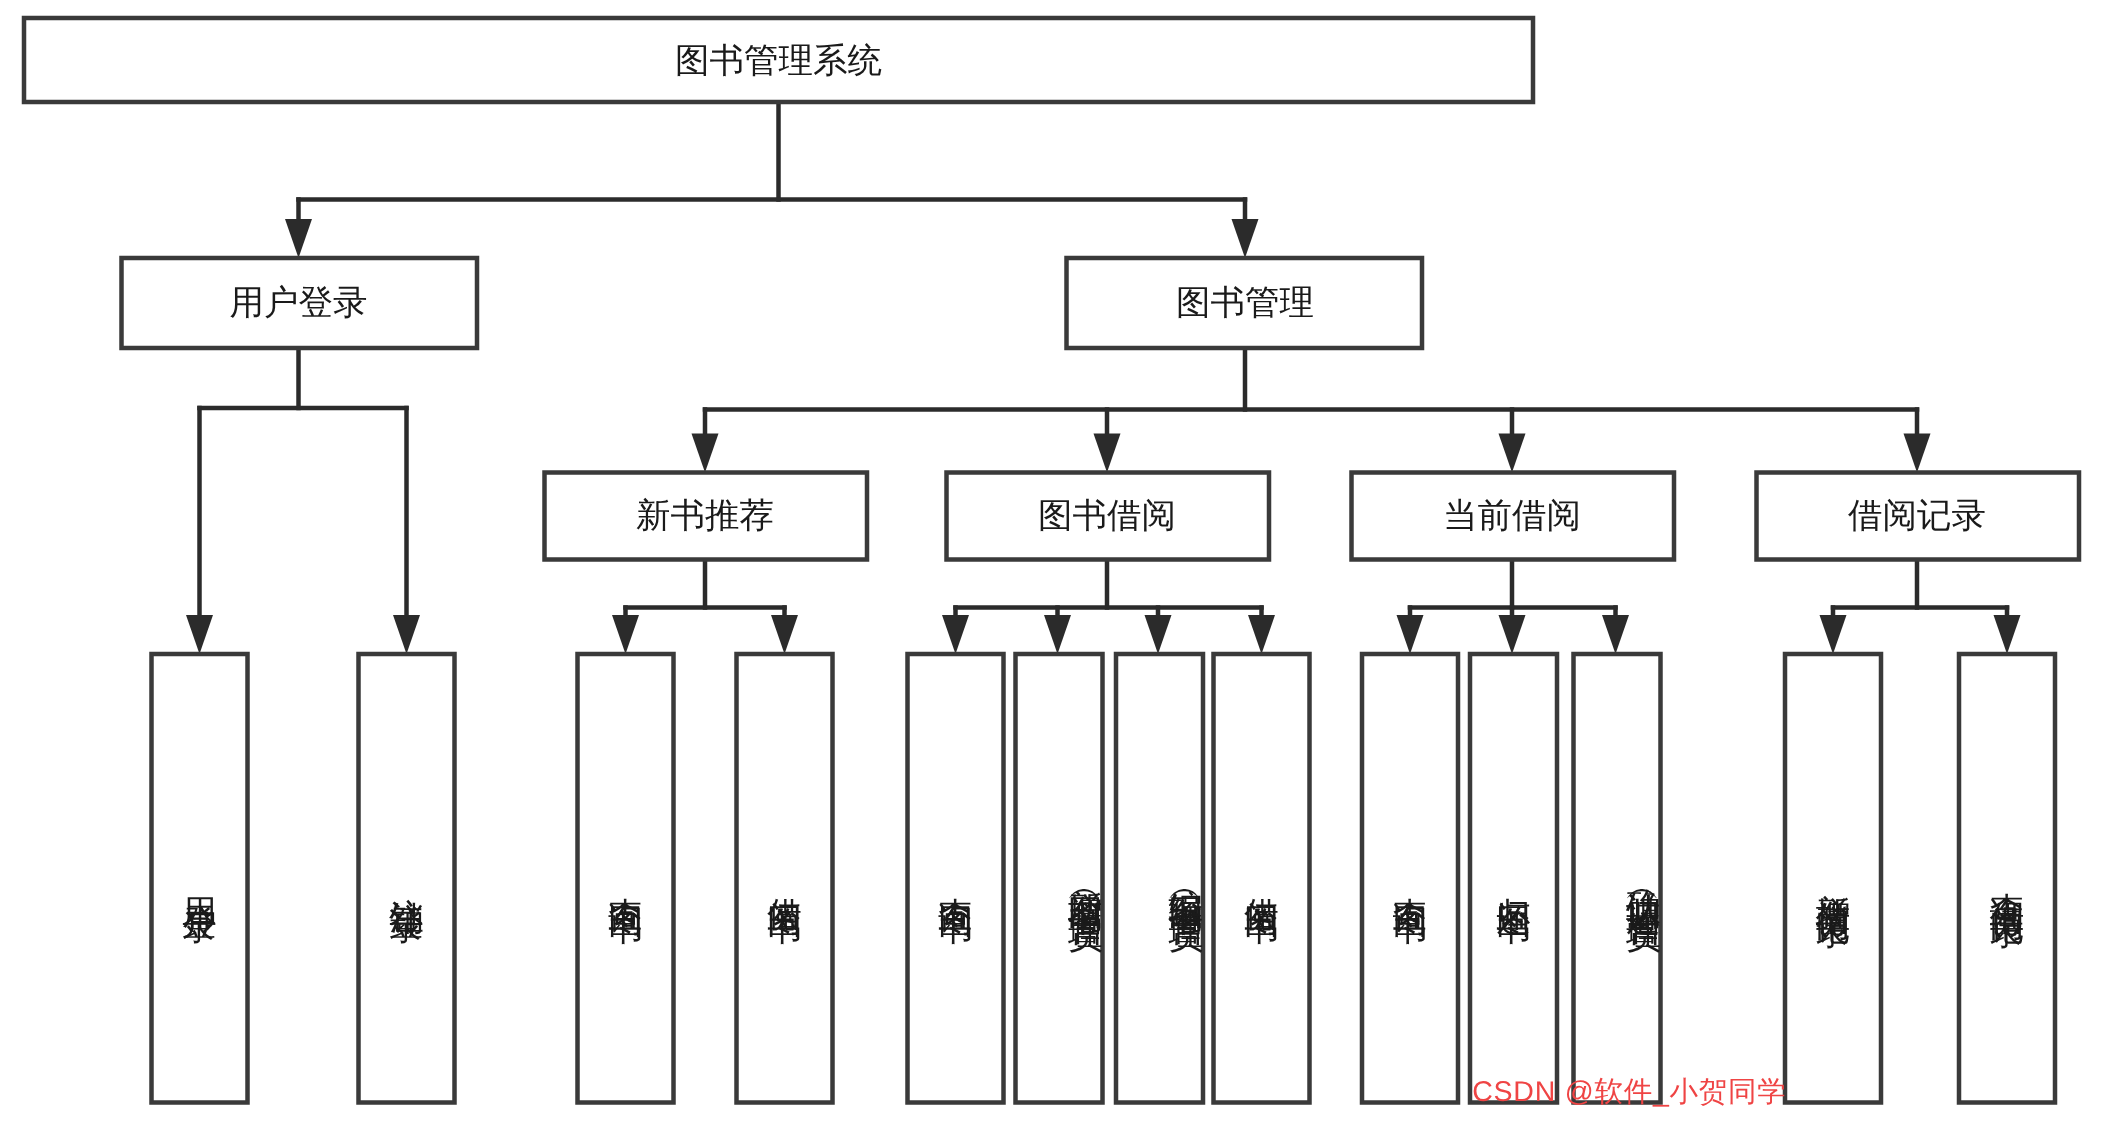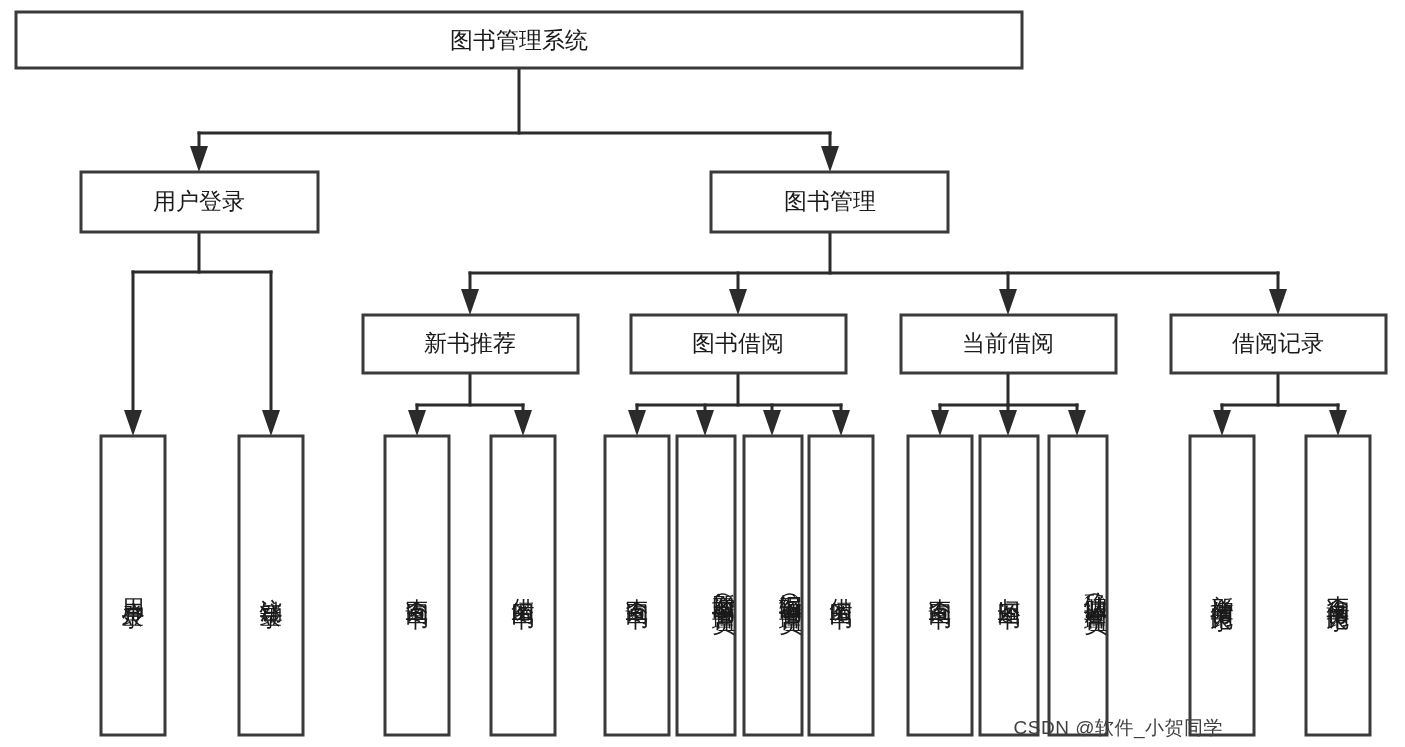--- a/index.html
+++ b/index.html
@@ -11,21 +11,20 @@
     width: 1405px;
     height: 747px;
     font-family: "Liberation Sans", "DejaVu Sans", sans-serif;
     overflow: hidden;
   }
   #diagram-root {
     position: relative;
     width: 1199px;
     height: 747px;
     background: #ffffff;
-    padding-left: 32px;
   }
   svg#tree-svg {
     position: absolute;
     left: 0;
     top: 0;
     width: 1405px;
     height: 747px;
     display: block;
   }
   .node-box {
@@ -62,21 +61,21 @@
     white-space: nowrap;
     text-align: center;
     pointer-events: none;
   }
   .watermark {
     position: absolute;
     right: 8px;
     bottom: 6px;
     font-family: "Liberation Sans", "DejaVu Sans", sans-serif;
     font-size: 19px;
-    color: #404040;
+    color: #ef4444;
     letter-spacing: 0.5px;
     white-space: nowrap;
   }
 </style>
 </head>
 <body>
 
 <div id="diagram-root">
 
   <svg id="tree-svg" viewBox="0 0 1405 747">

